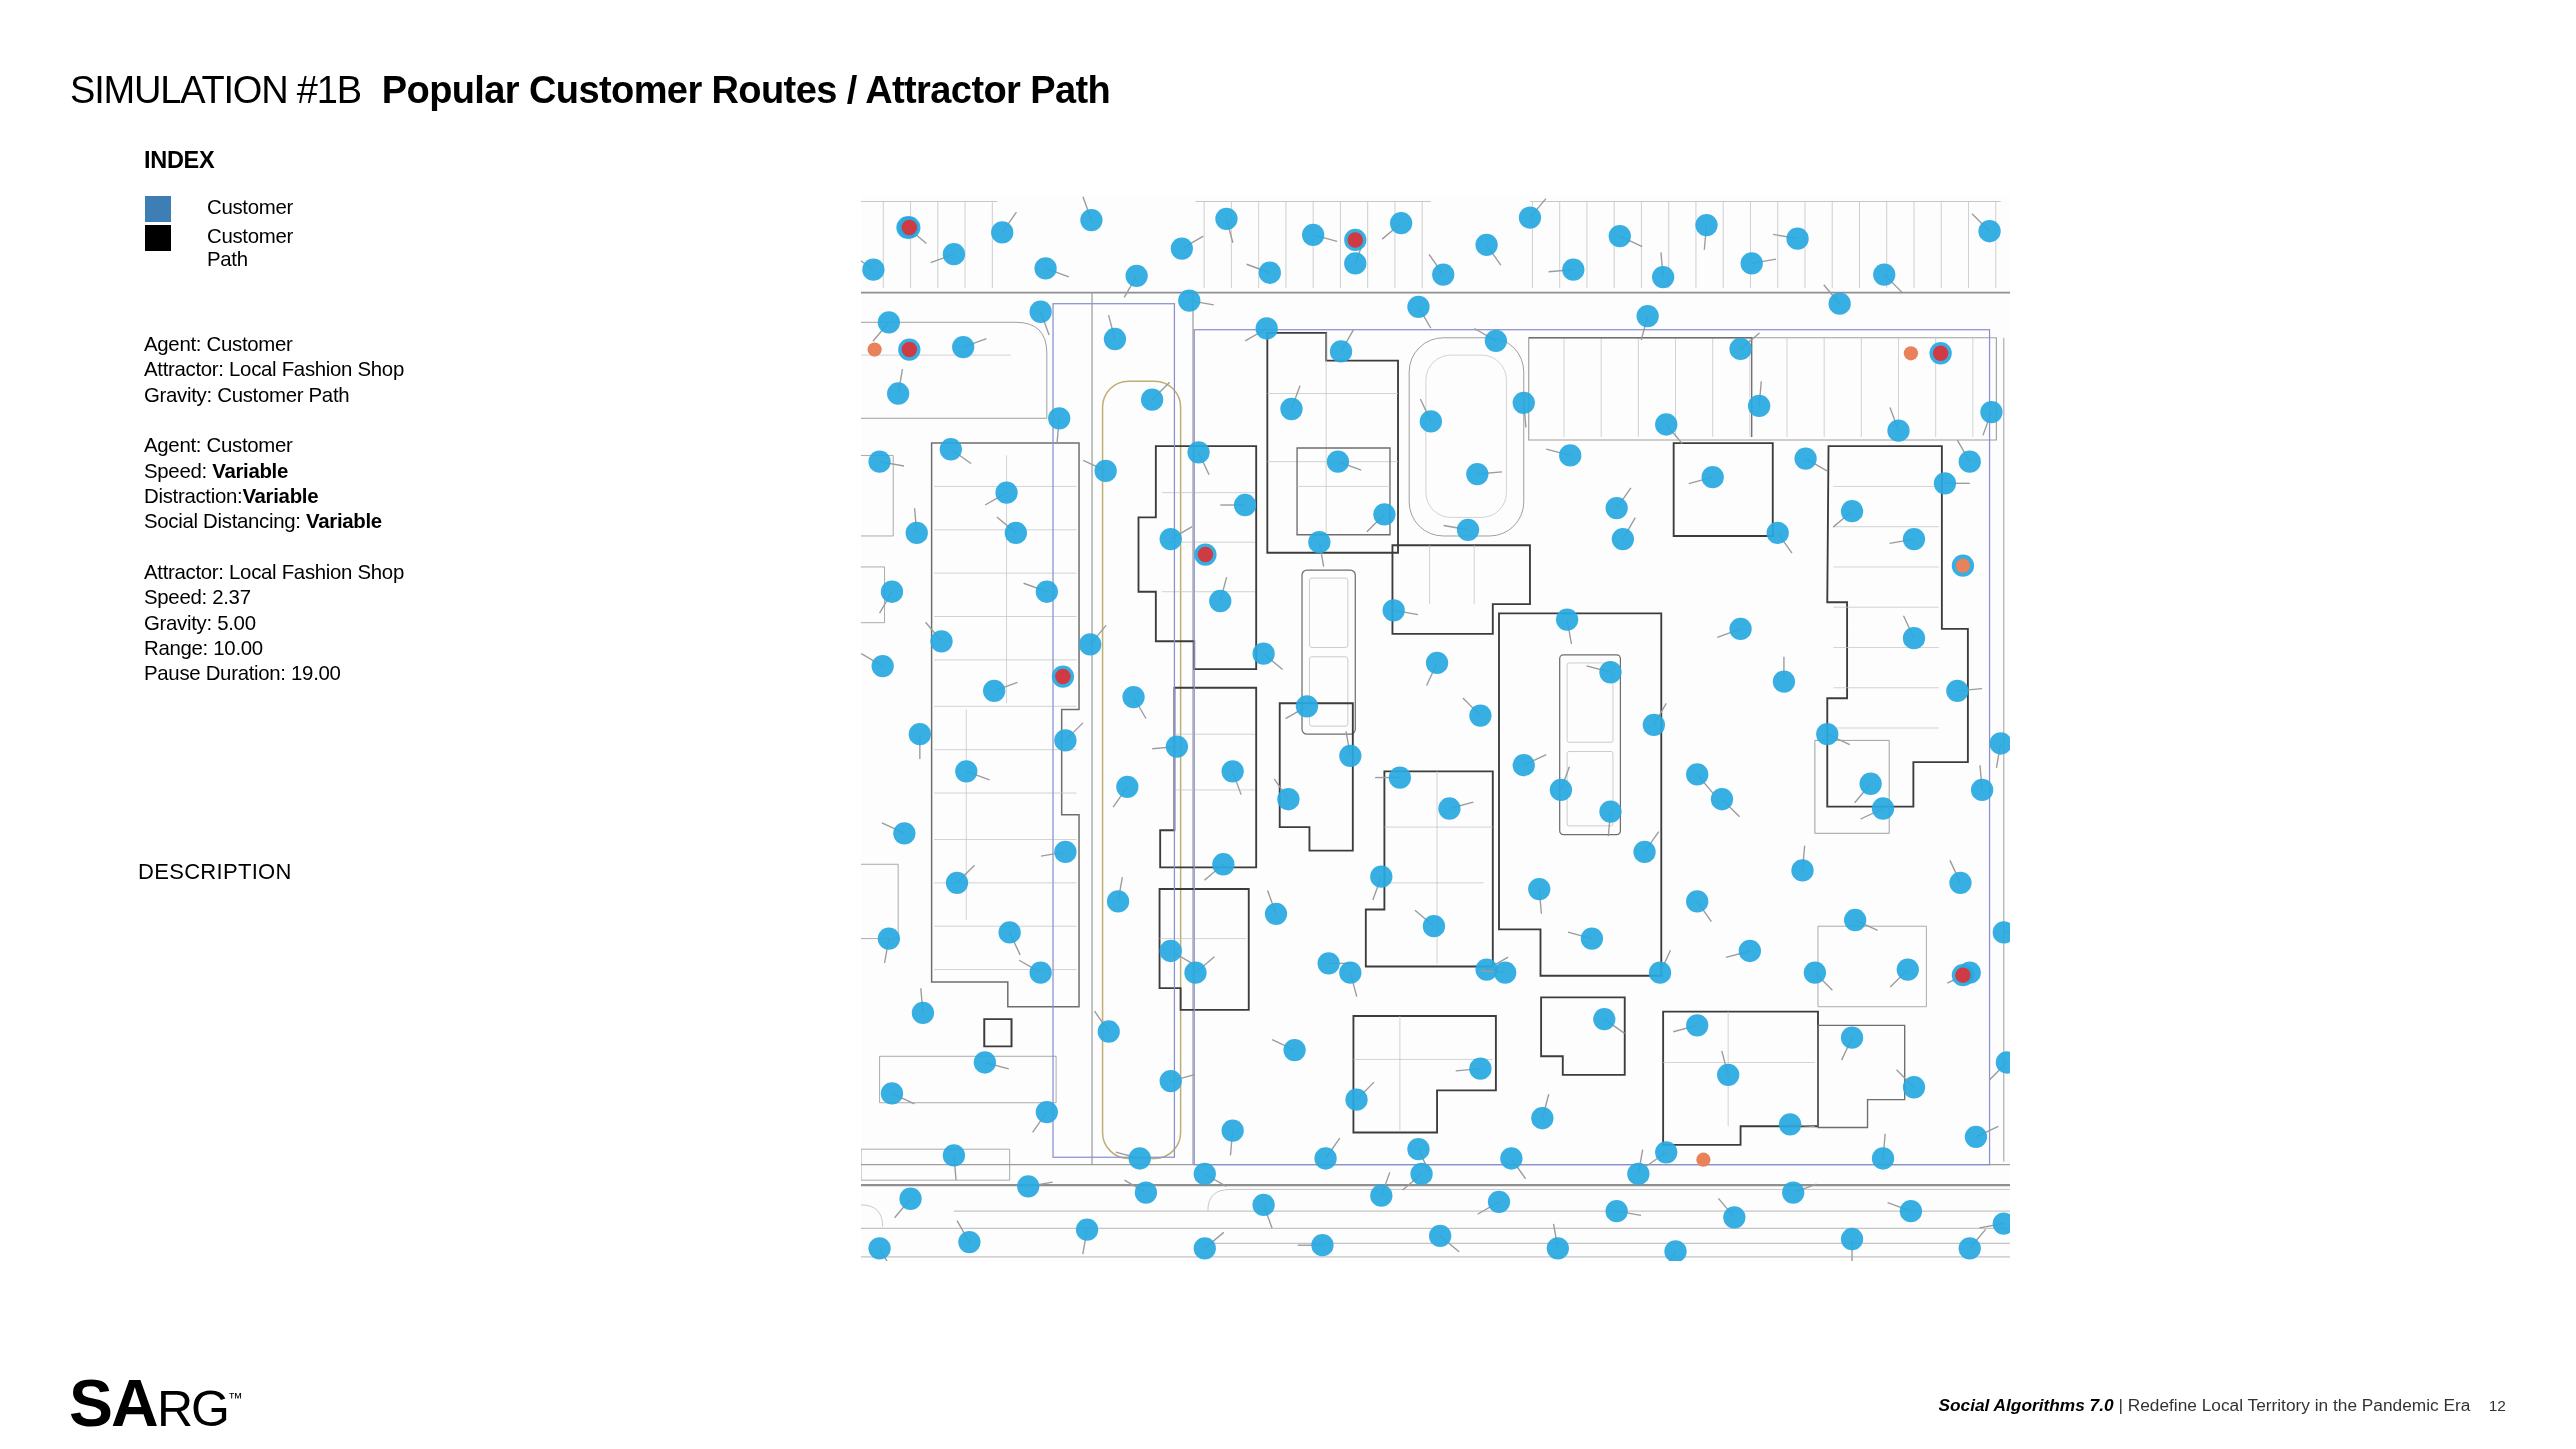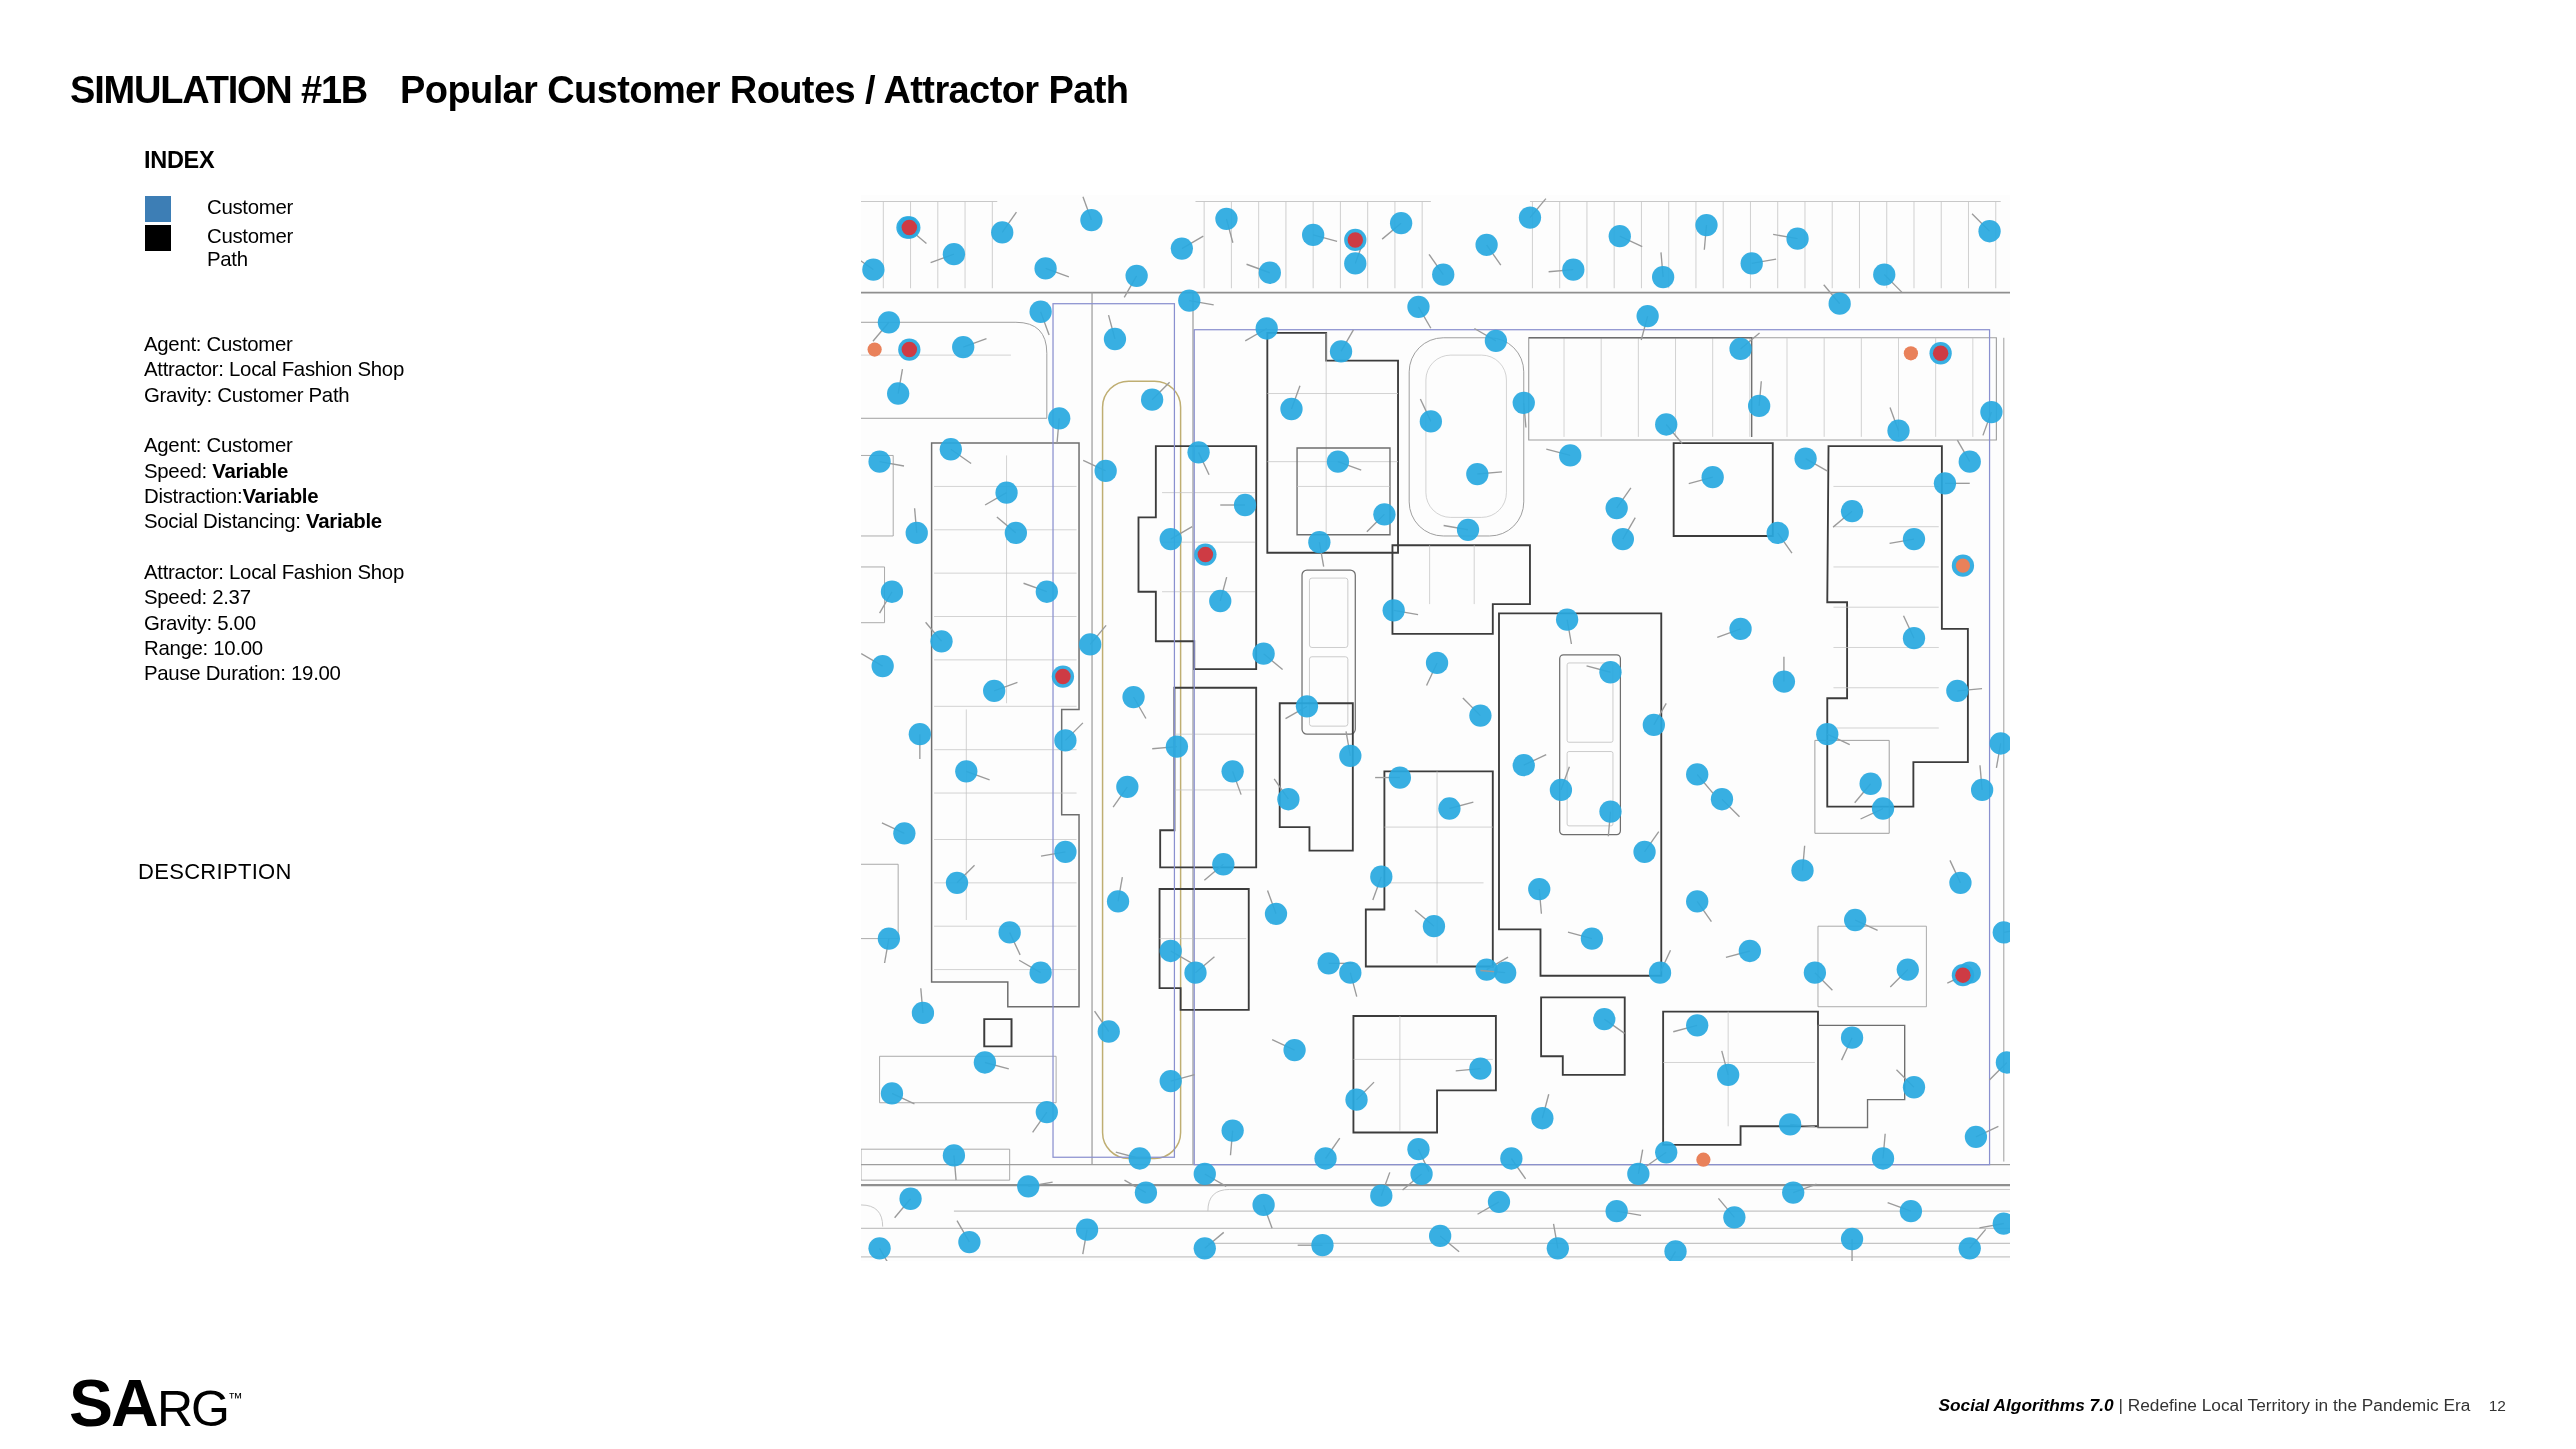--- a/index.html
+++ b/index.html
@@ -1,21 +1,21 @@
 <!DOCTYPE html>
 <html style="font-size:10px"><head>
 <meta charset="utf-8">
 <style>
   html,body{margin:0;padding:0;background:#ffffff;}
   .slide{position:relative;width:2576px;height:1449px;background:#ffffff;overflow:hidden;
          font-family:"Liberation Sans", sans-serif;color:#000;}
   
   .title{position:absolute;left:70px;top:69px;white-space:nowrap;font-size:38px;letter-spacing:-0.6px;}
-  .t-light{font-weight:700;letter-spacing:-1.2px;}
-  .t-bold{font-weight:700;margin-left:23px;}
+  .t-light{font-weight:400;letter-spacing:-1.2px;}
+  .t-bold{font-weight:700;margin-left:11px;}
   
   .index-h{position:absolute;left:144px;top:147px;font-size:23.5px;font-weight:700;letter-spacing:-0.3px;}
   .legend{position:absolute;left:145px;top:195px;}
   .legend-row{position:relative;height:29px;}
   .legend-sq{position:absolute;left:0;top:1.2px;width:26px;height:26px;}
   .legend-label{position:absolute;left:62px;top:1.2px;font-size:20.4px;font-weight:400;letter-spacing:-0.3px;}
   
   .params{position:absolute;left:144px;top:332px;font-size:20.4px;letter-spacing:-0.3px;}
   .p-block{margin-bottom:25px;}
   .p-line{height:25.4px;line-height:25.4px;white-space:nowrap;}

